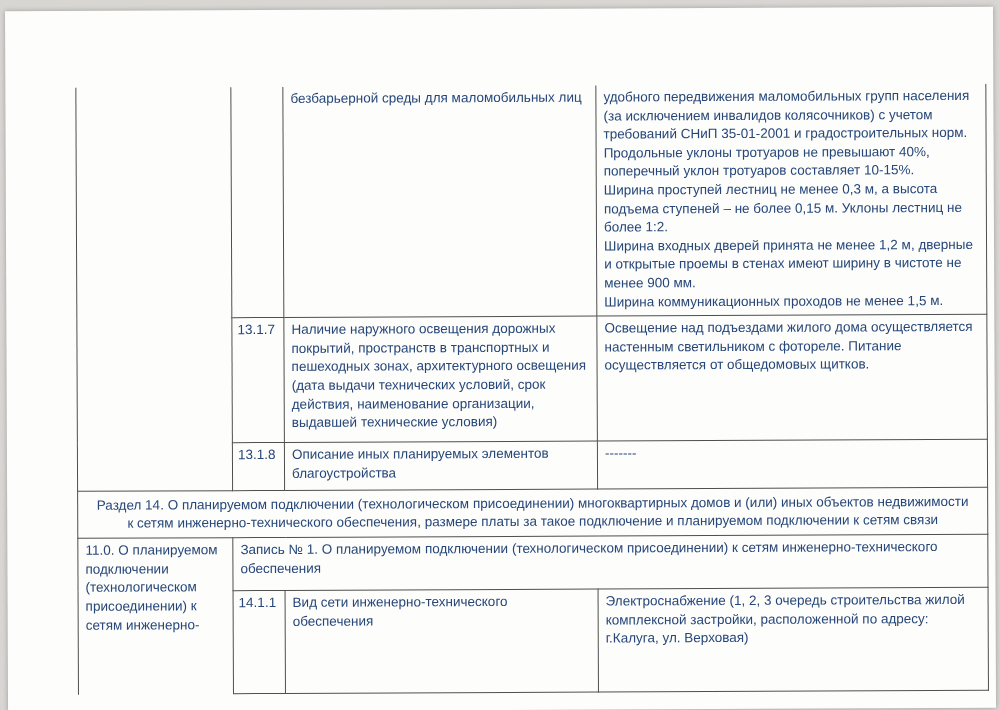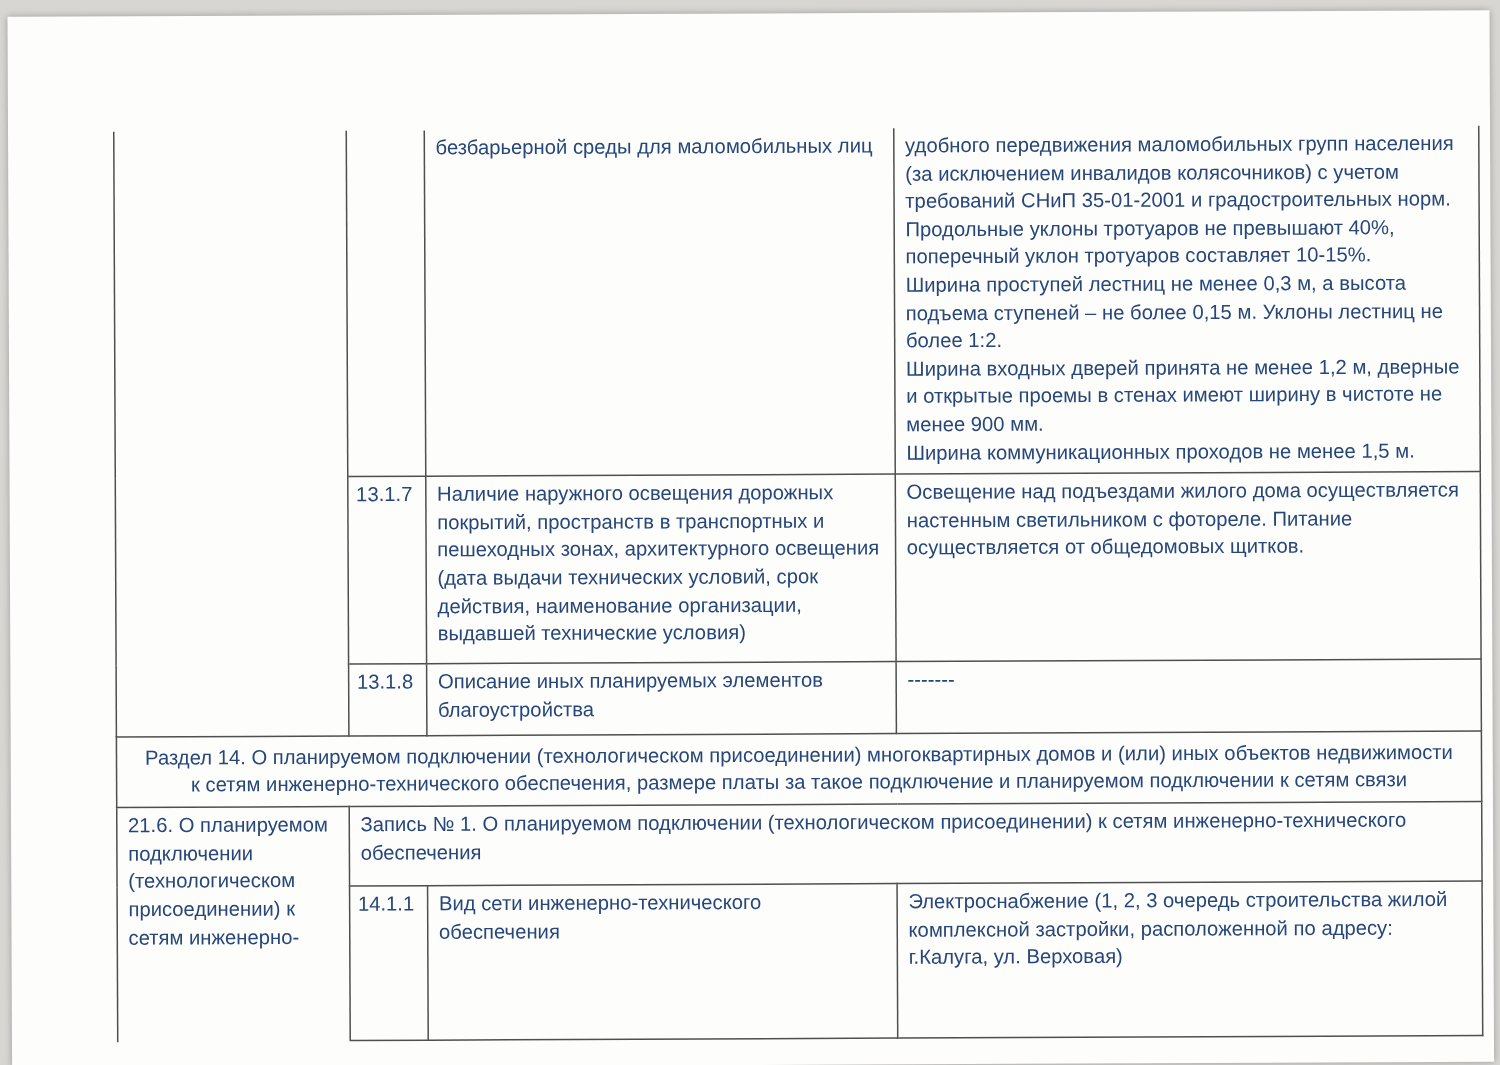--- a/index.html
+++ b/index.html
@@ -89,21 +89,21 @@
           <td>Описание иных планируемых элементов благоустройства</td>
           <td>-------</td>
         </tr>
 
         <tr class="h-sect">
           <td class="section-cell" colspan="4">Раздел 14. О планируемом подключении (технологическом присоединении) многоквартирных домов и (или) иных объектов недвижимости
 к сетям инженерно-технического обеспечения, размере платы за такое подключение и планируемом подключении к сетям связи</td>
         </tr>
 
         <tr class="h-rec">
-          <td class="open-bottom" rowspan="2">21.6. О планируемом
+          <td class="open-bottom" rowspan="2">11.0. О планируемом
 подключении
 (технологическом
 присоединении) к
 сетям инженерно-</td>
           <td colspan="3">Запись № 1. О планируемом подключении (технологическом присоединении) к сетям инженерно-технического обеспечения</td>
         </tr>
 
         <tr class="h-1411">
           <td class="num">14.1.1</td>
           <td>Вид сети инженерно-технического обеспечения</td>

